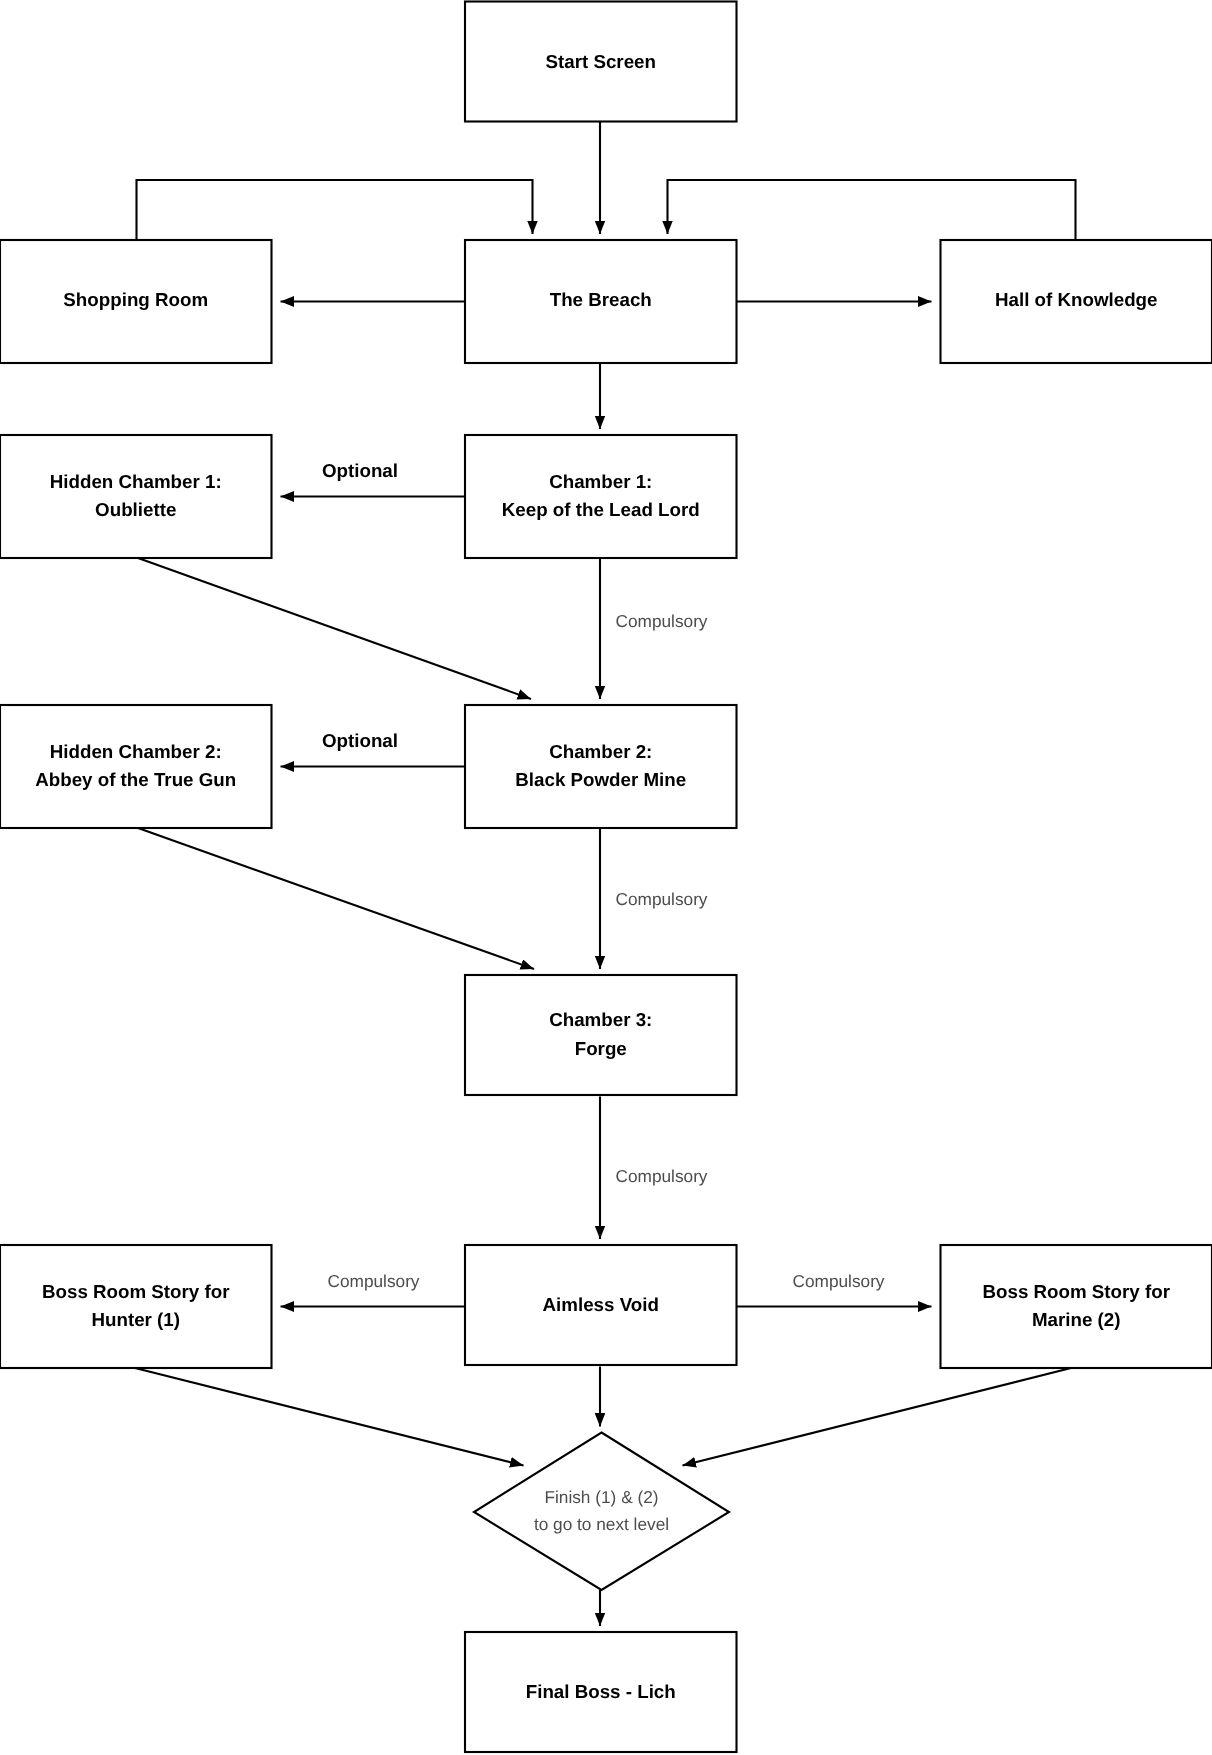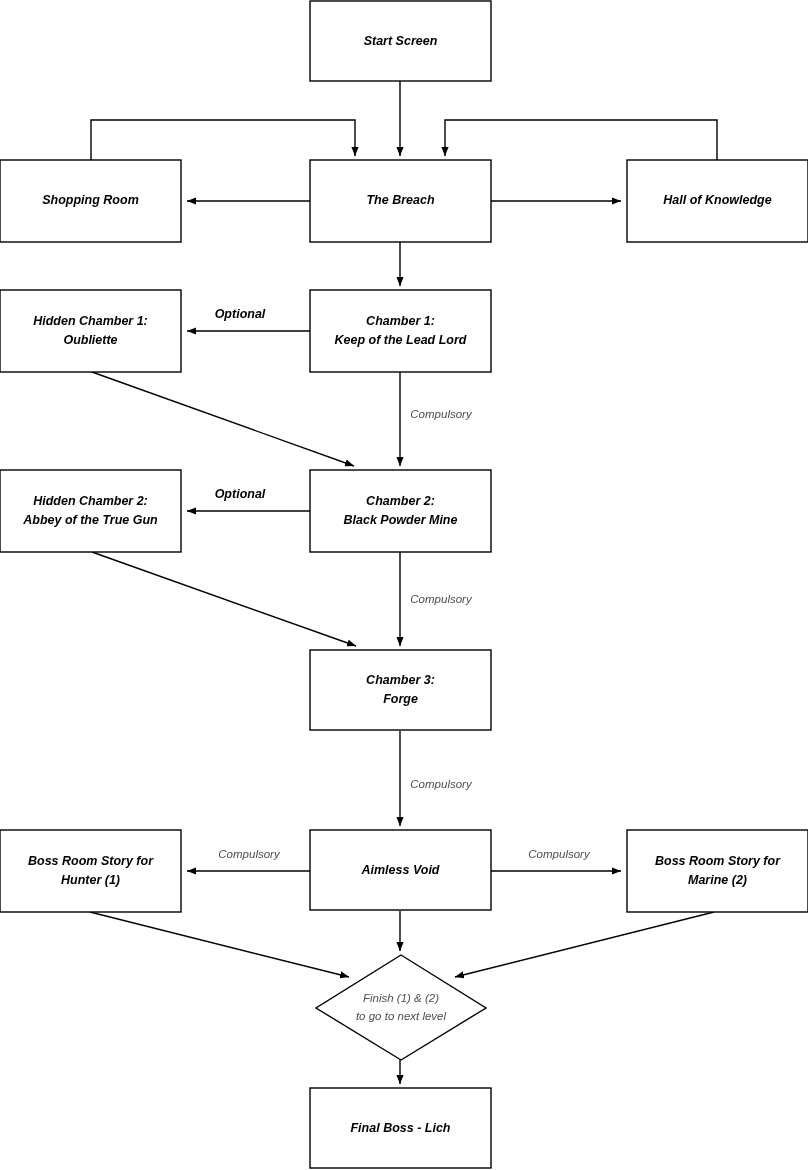--- a/index.html
+++ b/index.html
@@ -10,21 +10,20 @@
   body {
     width: 808px;
     height: 1170px;
     font-family: "Liberation Sans", sans-serif;
     overflow: hidden;
   }
   #diagram-root {
     position: relative;
     width: 660px;
     height: 1170px;
-    font-style: italic;
   }
   svg#flowchart {
     display: block;
     width: 808px;
     height: 1170px;
   }
   .node-box {
     fill: #ffffff;
     stroke: #000000;
     stroke-width: 1.4;

